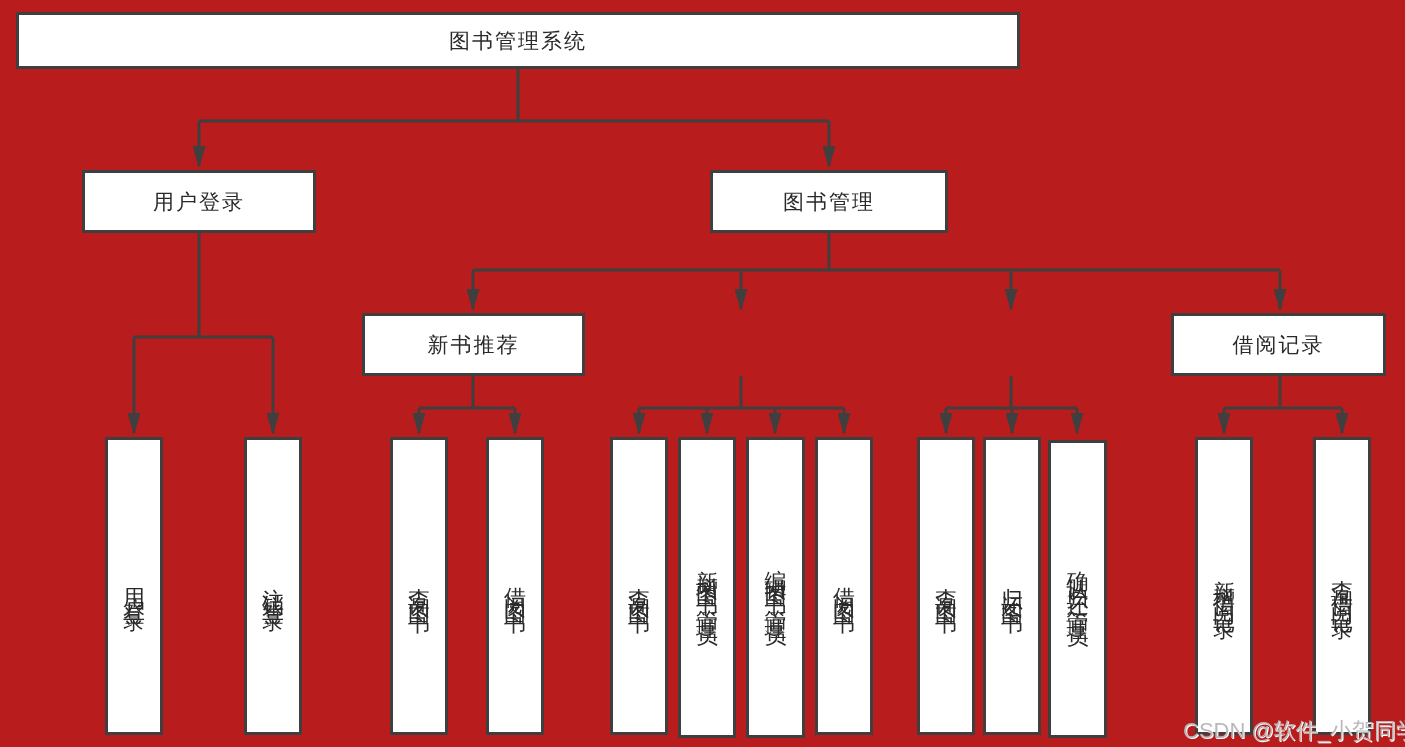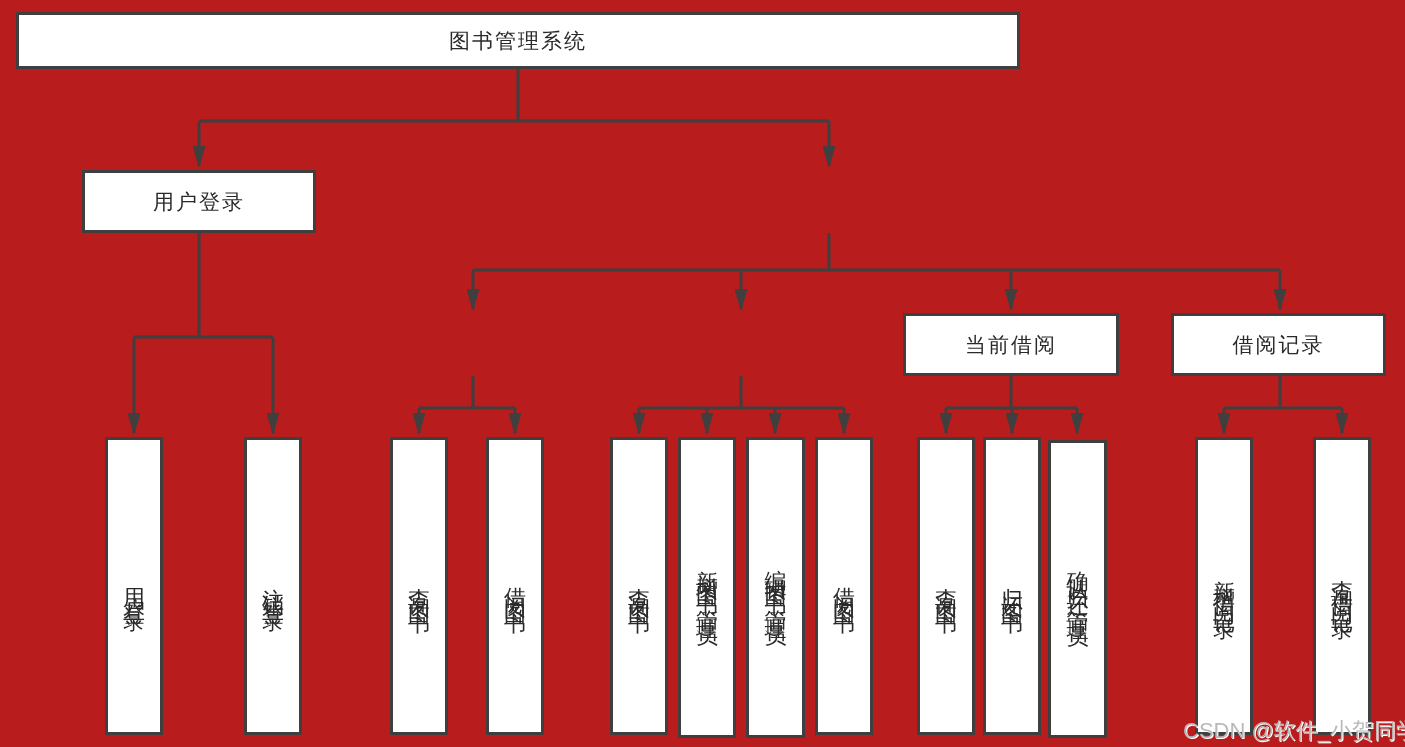--- a/index.html
+++ b/index.html
@@ -92,22 +92,23 @@
 
       <path d="M1280,376 V408 M1224,408 H1342"></path>
       <path d="M1224,408 V433" marker-end="url(#arrow)"></path>
       <path d="M1342,408 V433" marker-end="url(#arrow)"></path>
     </g>
   </svg>
 
   <div class="node" style="left:16px;top:12px;width:1004px;height:57px">图书管理系统</div>
 
   <div class="node" style="left:82px;top:170px;width:234px;height:63px">用户登录</div>
+  <div class="node" style="left:710px;top:170px;width:238px;height:63px">图书管理</div>
 
-  <div class="node" style="left:903px;top:313px;width:216px;height:63px">当前借阅</div>
+  <div class="node" style="left:362px;top:313px;width:223px;height:63px">新书推荐</div>
   <div class="node" style="left:1171px;top:313px;width:215px;height:63px">借阅记录</div>
 
   <div class="node vnode" style="left:105px;top:437px;width:58px;height:298px">用户登录</div>
   <div class="node vnode" style="left:244px;top:437px;width:58px;height:298px">注销登录</div>
 
   <div class="node vnode" style="left:390px;top:437px;width:58px;height:298px">查询图书</div>
   <div class="node vnode" style="left:486px;top:437px;width:58px;height:298px">借阅图书</div>
 
   <div class="node vnode" style="left:610px;top:437px;width:58px;height:298px">查询图书</div>
   <div class="node vnode" style="left:678px;top:437px;width:58px;height:301px">新增图书（管理员）</div>

